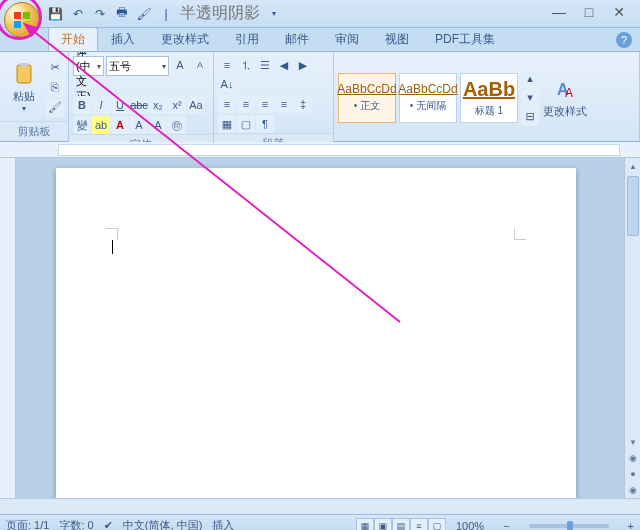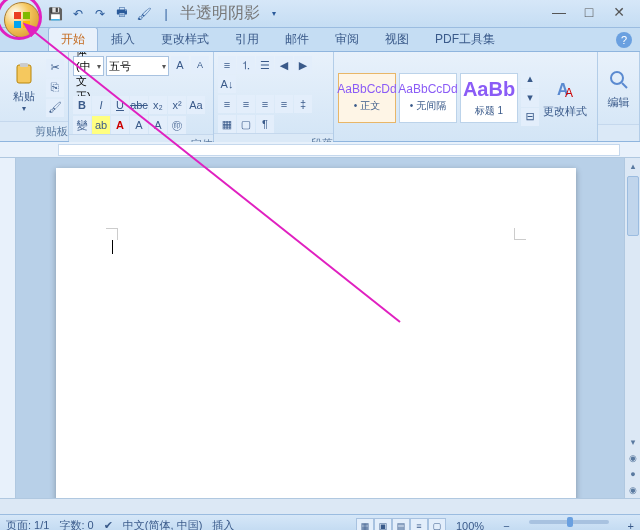--- a/index.html
+++ b/index.html
@@ -17,39 +17,39 @@
   
   
   .tabs { height: 24px; background: #c5ddf3; display: flex; align-items: flex-end; padding-left: 48px; gap: 0; border-bottom: 1px solid #8fb5de; position:relative;}
   .tab { padding: 3px 12px; color: #3a5a8a; cursor: pointer; border: 1px solid transparent; border-bottom: none; font-size:12px;}
   .tab.active { background: #e8f1fb; border-color: #9bbce0; border-top-left-radius: 3px; border-top-right-radius: 3px; color: #c56b20; }
   .tabs .help-icon{position:absolute; right:8px; top:4px; width:16px; height:16px; background:#6aa0e0; border-radius:50%; color:#fff; display:flex;align-items:center;justify-content:center;font-size:11px;}
   
   
   .ribbon { height: 90px; background: linear-gradient(#e8f1fb, #d3e5f6); display: flex; border-bottom: 1px solid #8fb5de; }
   .group { border-right: 1px solid #b3cde8; display: flex; flex-direction: column; justify-content: space-between; padding: 2px 4px 0 4px; }
-  .group-label { text-align: right; font-size: 11px; color: #5a7aa0; padding: 2px 0; background: #dbe9f7; margin: 0 -4px; border-top:1px solid #c5d8ed;}
+  .group-label { text-align: center; font-size: 11px; color: #5a7aa0; padding: 2px 0; background: #dbe9f7; margin: 0 -4px; border-top:1px solid #c5d8ed;}
   .group-body { flex: 1; display: flex; align-items: center; gap: 2px; }
   
   .big-btn { display: flex; flex-direction: column; align-items: center; justify-content: center; width: 40px; height: 66px; font-size: 11px; color:#3a5a8a;}
   .big-btn .ico { width: 24px; height: 24px; margin-bottom: 3px; }
   
   .font-area { width: 145px; }
   .font-row1 { display:flex; gap:2px; margin-bottom:18px;}
   .combo { height: 20px; border: 1px solid #a8c2e0; background: #fff; font-size: 11px; display:flex; align-items:center; padding:0 2px; justify-content:space-between;}
   .combo .arr{font-size:8px; color:#555;}
   .btn-row { display: flex; gap: 1px; flex-wrap:wrap;}
   .rbtn { width: 18px; height: 18px; border: 1px solid transparent; display:flex; align-items:center; justify-content:center; font-size:11px; color:#3a5a8a; background:#e3eefb;}
   
   .para-area{width:120px;}
   
   .styles-area{flex:1;}
   .style-gallery{display:flex; gap:3px; align-items:center;}
   .style-item{width:58px; height:50px; border:1px solid #bcd3ea; background:#fff; display:flex; flex-direction:column; align-items:center; justify-content:center; font-size:10px;}
-  .style-item .prev{font-size:12px; color:#8b5cf6; margin-bottom:3px;}
+  .style-item .prev{font-size:12px; color:#a16207; margin-bottom:3px;text-decoration:underline;}
   .style-item .lbl{font-size:10px; color:#3a5a8a;}
   .style-item.sel{border-color:#e8b668; background:#fef5e6;}
   
   
   .ruler-h { height: 16px; background: #e8f1fb; border-bottom: 1px solid #b0c8e0; position:relative;}
   .ruler-inner{position:absolute; left:58px; right:20px; top:2px; height:12px; background:#fff; border:1px solid #c5d8ed;}
   
   
   .doc-container { position: relative; height: 340px; background: #b8d0e8; overflow: hidden; display:flex;}
   .ruler-v{width:16px; background:#e8f1fb; border-right:1px solid #b0c8e0;}
@@ -62,21 +62,21 @@
   .scrollbar-v .thumb{position:absolute; left:2px; top:18px; width:12px; height:60px; background:#c0d5ec; border:1px solid #9bbce0; border-radius:2px;}
   .scrollbar-v .arr{position:absolute; left:0; width:16px; height:16px; display:flex;align-items:center;justify-content:center; font-size:9px; color:#5a7aa0;}
   
   .scrollbar-h{height:16px; background:#dce8f5; border-top:1px solid #b0c8e0; position:relative;}
   
   
   .status { height: 22px; background: linear-gradient(#d6e7f8, #bdd7f0); display: flex; align-items: center; padding: 0 6px; font-size: 11px; color: #3a5a8a; border-top: 1px solid #9bbce0; gap:10px;}
   .status .spacer{flex:1;}
   .view-btns{display:flex; gap:0;}
   .view-btns .vb{width:18px; height:16px; border:1px solid #a8c2e0; background:#e3eefb; display:flex;align-items:center;justify-content:center;font-size:9px;}
-  .zoom{display:flex; gap:19px;}
+  .zoom{display:flex; align-items:center; gap:19px;}
   .zoom .slider{width:80px; height:4px; background:#a8c2e0; position:relative; border-radius:2px;}
   .zoom .slider .sthumb{position:absolute; left:38px; top:-3px; width:6px; height:10px; background:#6aa0e0; border-radius:2px;}
   
   
   .anno-circle{position:absolute; left:-4px; top:-6px; width:46px; height:46px; border:3px solid #e020c0; border-radius:50%; z-index:50; pointer-events:none;}
   .anno-arrow{position:absolute; left:20px; top:22px; z-index:49; pointer-events:none;}
   
   svg{display:block;}
 </style>
 </head>
@@ -252,32 +252,20 @@
       <div class="big-btn" style="width:48px">
         <svg class="ico" viewBox="0 0 24 24">
             <text x="4" y="18" font-size="16" fill="#5a8ad0" font-weight="bold">A</text>
             <text x="12" y="20" font-size="12" fill="#c00">A</text>
           </svg>
         <span>更改样式</span>
       </div>
     </div>
   </div>
 
-  <div class="group" style="width:42px">
-    <div class="group-body">
-      <div class="big-btn" style="width:34px">
-        <svg class="ico" viewBox="0 0 24 24">
-            <circle cx="10" cy="10" r="6" fill="none" stroke="#5a8ad0" stroke-width="2"></circle>
-            <line x1="15" y1="15" x2="20" y2="20" stroke="#5a8ad0" stroke-width="2"></line>
-          </svg>
-        <span>编辑</span>
-      </div>
-    </div>
-    <div class="group-label">&nbsp;</div>
-  </div>
 </div>
 
 <div class="ruler-h">
   <div class="ruler-inner"></div>
 </div>
 
 <div class="doc-container">
   <div class="ruler-v"></div>
   <div class="doc-scroll">
     <div class="page">

